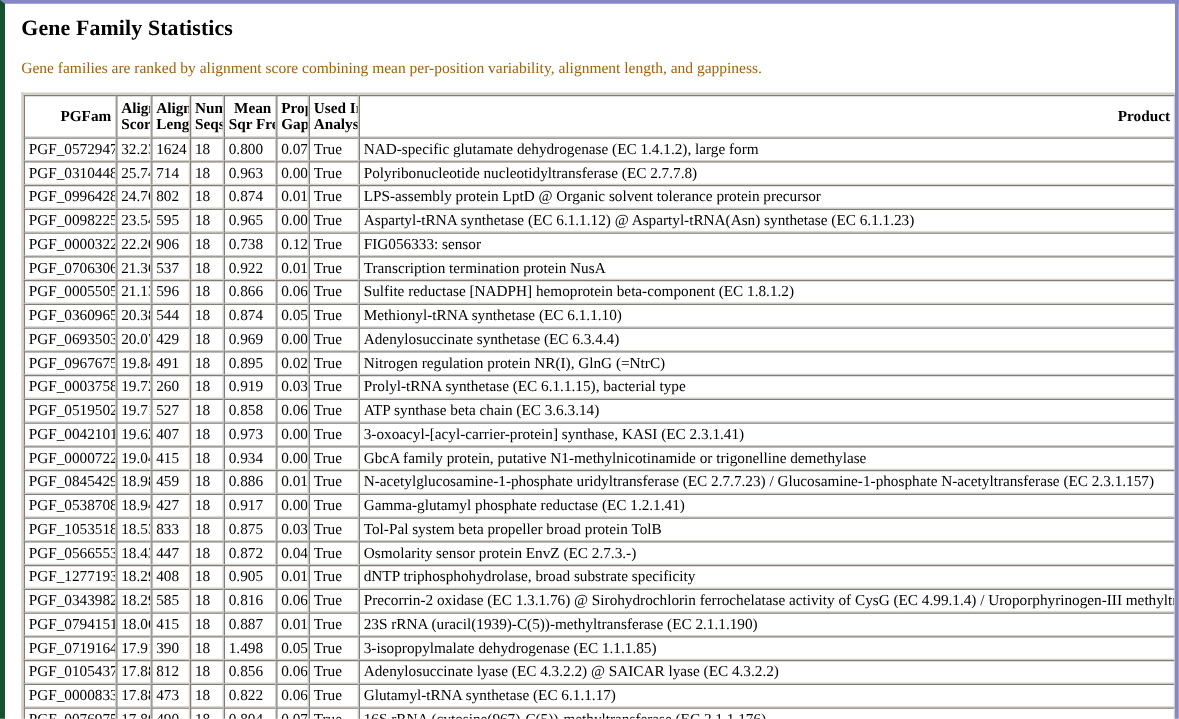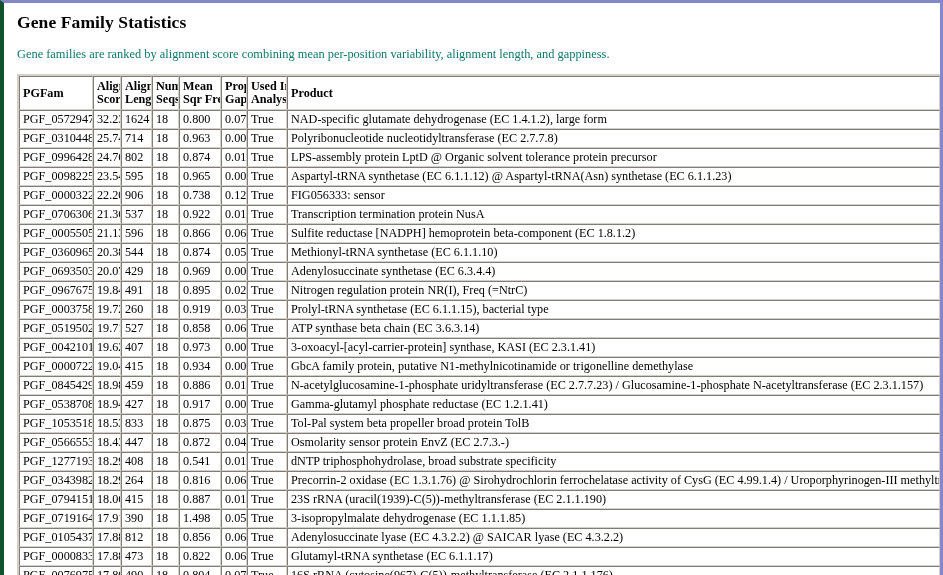--- a/index.html
+++ b/index.html
@@ -36,21 +36,21 @@
     padding: 0;
     line-height: 20px;
     color: #000000;
     letter-spacing: 0.1px;
   }
   p.subtitle {
     font-size: 12.4px;
     margin: 15px 0 0 2px;
     padding: 0;
     line-height: 14px;
-    color: #0f766e;
+    color: #a16207;
   }
   table.stats {
     margin-top: 13px;
     margin-left: 2px;
     border-collapse: separate;
     border-spacing: 0;
     border: 2px outset #d4d0c8;
     background: #ffffff;
     table-layout: fixed;
     width: 921px;
@@ -62,21 +62,21 @@
     line-height: 13px;
     color: #000000;
     padding: 1px 3px 1px 3px;
     vertical-align: middle;
     overflow: hidden;
     white-space: nowrap;
     background: #ffffff;
   }
   table.stats th {
     font-weight: bold;
-    text-align: left;
+    text-align: right;
     padding-top: 2px;
     padding-bottom: 2px;
     height: 28px;
   }
   table.stats td {
     text-align: left;
     height: 15px;
   }
   col.c-pgfam      { width: 74px; }
   col.c-score      { width: 28px; }
@@ -235,21 +235,21 @@
             <td>Adenylosuccinate synthetase (EC 6.3.4.4)</td>
           </tr>
           <tr>
             <td>PGF_09676755</td>
             <td>19.84</td>
             <td>491</td>
             <td>18</td>
             <td>0.895</td>
             <td>0.025</td>
             <td>True</td>
-            <td>Nitrogen regulation protein NR(I), Freq (=NtrC)</td>
+            <td>Nitrogen regulation protein NR(I), GlnG (=NtrC)</td>
           </tr>
           <tr>
             <td>PGF_00037588</td>
             <td>19.72</td>
             <td>260</td>
             <td>18</td>
             <td>0.919</td>
             <td>0.037</td>
             <td>True</td>
             <td>Prolyl-tRNA synthetase (EC 6.1.1.15), bacterial type</td>
@@ -322,29 +322,29 @@
             <td>0.872</td>
             <td>0.046</td>
             <td>True</td>
             <td>Osmolarity sensor protein EnvZ (EC 2.7.3.-)</td>
           </tr>
           <tr>
             <td>PGF_12771936</td>
             <td>18.29</td>
             <td>408</td>
             <td>18</td>
-            <td>0.541</td>
+            <td>0.905</td>
             <td>0.012</td>
             <td>True</td>
             <td>dNTP triphosphohydrolase, broad substrate specificity</td>
           </tr>
           <tr>
             <td>PGF_03439827</td>
             <td>18.29</td>
-            <td>264</td>
+            <td>585</td>
             <td>18</td>
             <td>0.816</td>
             <td>0.062</td>
             <td>True</td>
             <td>Precorrin-2 oxidase (EC 1.3.1.76) @ Sirohydrochlorin ferrochelatase activity of CysG (EC 4.99.1.4) / Uroporphyrinogen-III methyltransferase (EC 2.1.1.107)</td>
           </tr>
           <tr>
             <td>PGF_07941512</td>
             <td>18.06</td>
             <td>415</td>

